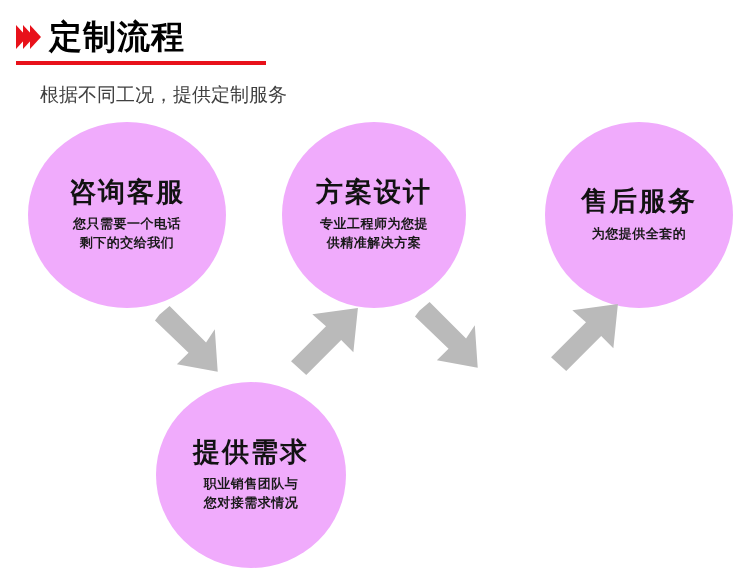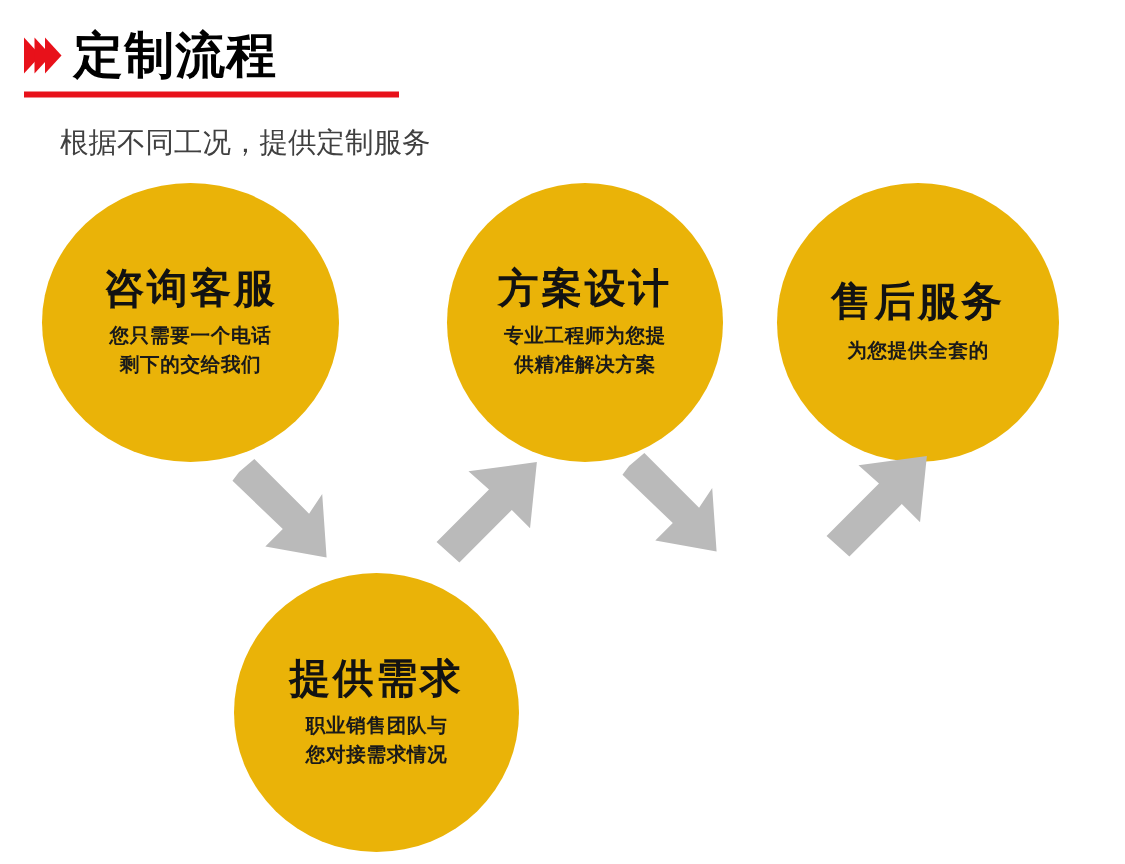--- a/index.html
+++ b/index.html
@@ -68,21 +68,21 @@
     top: 82px;
     font-size: 19px;
     color: #404040;
     white-space: nowrap;
   }
 
   
   .node {
     position: absolute;
     border-radius: 50%;
-    background: #eab308;
+    background: #f0abfc;
     display: flex;
     flex-direction: column;
     align-items: center;
     justify-content: center;
     text-align: center;
     box-sizing: border-box;
   }
   .node-title {
     font-family: "Liberation Serif", "DejaVu Serif", serif;
     font-size: 27px;
@@ -97,22 +97,22 @@
     font-family: "Liberation Serif", "DejaVu Serif", serif;
     font-size: 13px;
     font-weight: bold;
     color: #1a1a1a;
     line-height: 1.42;
     letter-spacing: 0.5px;
     white-space: nowrap;
   }
 
   #node-1 { left: 28px;  top: 122px; width: 198px; height: 186px; }
-  #node-2 { left: 298px; top: 122px; width: 184px; height: 186px; }
-  #node-3 { left: 518px; top: 122px; width: 188px; height: 186px; align-items: center; }
+  #node-2 { left: 282px; top: 122px; width: 184px; height: 186px; }
+  #node-3 { left: 545px; top: 122px; width: 188px; height: 186px; align-items: center; }
   #node-4 { left: 156px; top: 382px; width: 190px; height: 186px; }
   #node-5 { left: 420px; top: 382px; width: 190px; height: 186px; }
 
   
   .arrow {
     position: absolute;
   }
   #arrow-1 { left: 152px; top: 302px; width: 76px; height: 78px; }
   #arrow-2 { left: 288px; top: 300px; width: 76px; height: 80px; }
   #arrow-3 { left: 412px; top: 298px; width: 76px; height: 78px; }

